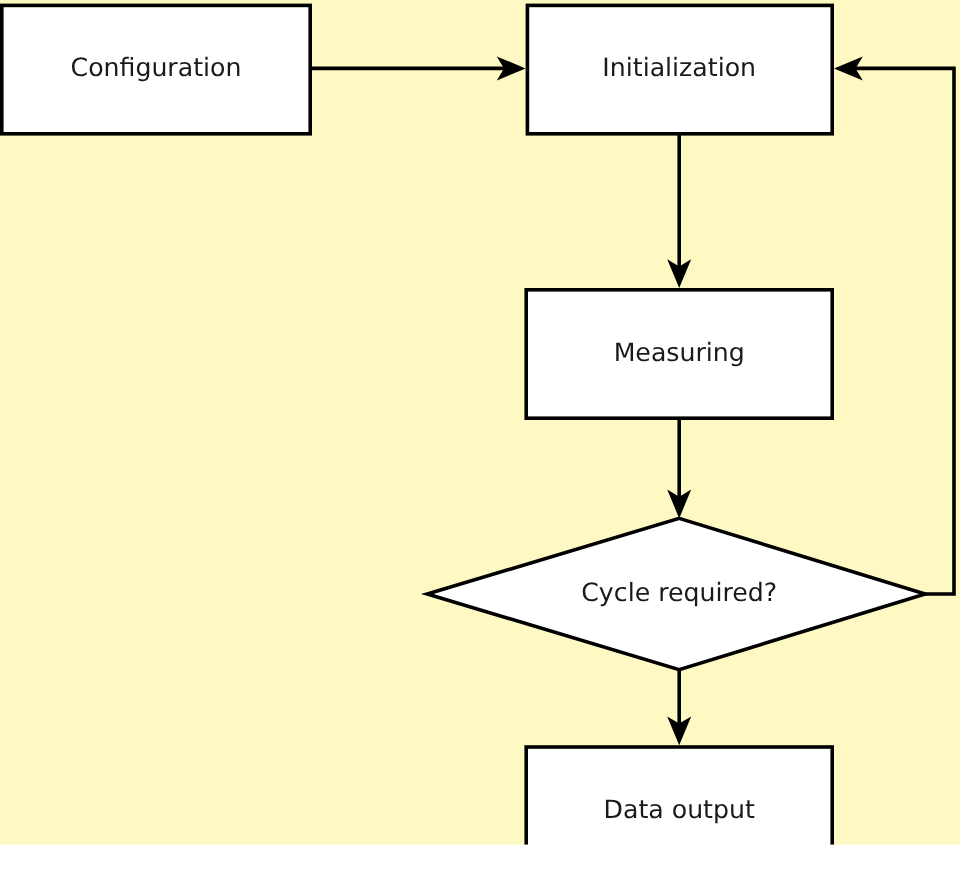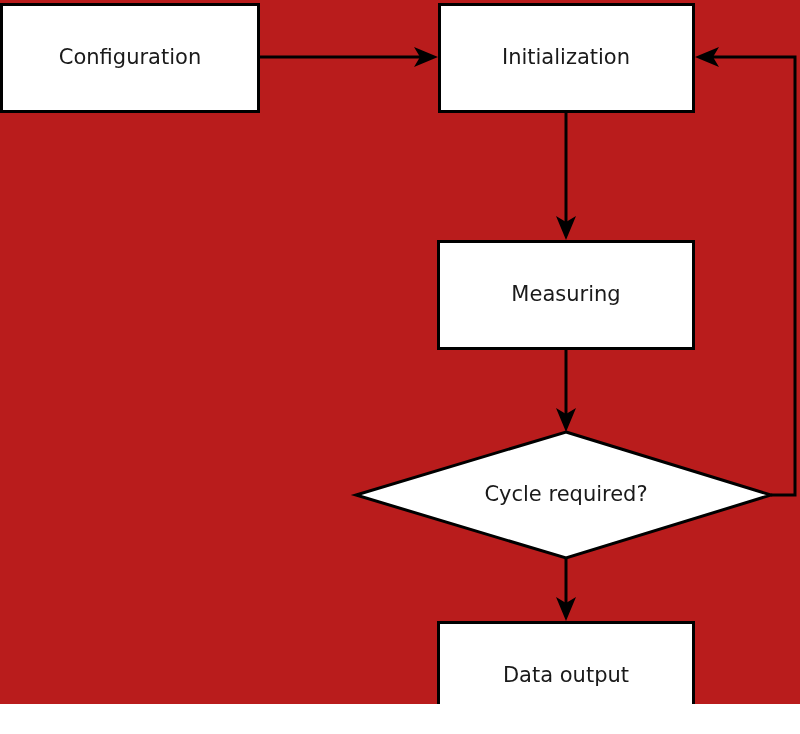--- a/index.html
+++ b/index.html
@@ -7,21 +7,21 @@
     padding: 0;
     background: #ffffff;
   }
   body {
     font-family: "DejaVu Sans", sans-serif;
   }
   #diagram-root {
     position: relative;
     width: 800px;
     height: 704px;
-    background: #b91c1c;
+    background: #fef9c3;
     overflow: hidden;
   }
   #flow-svg {
     position: absolute;
     left: 0;
     top: 0;
     width: 800px;
     height: 734px;
   }
   .node-shape {

